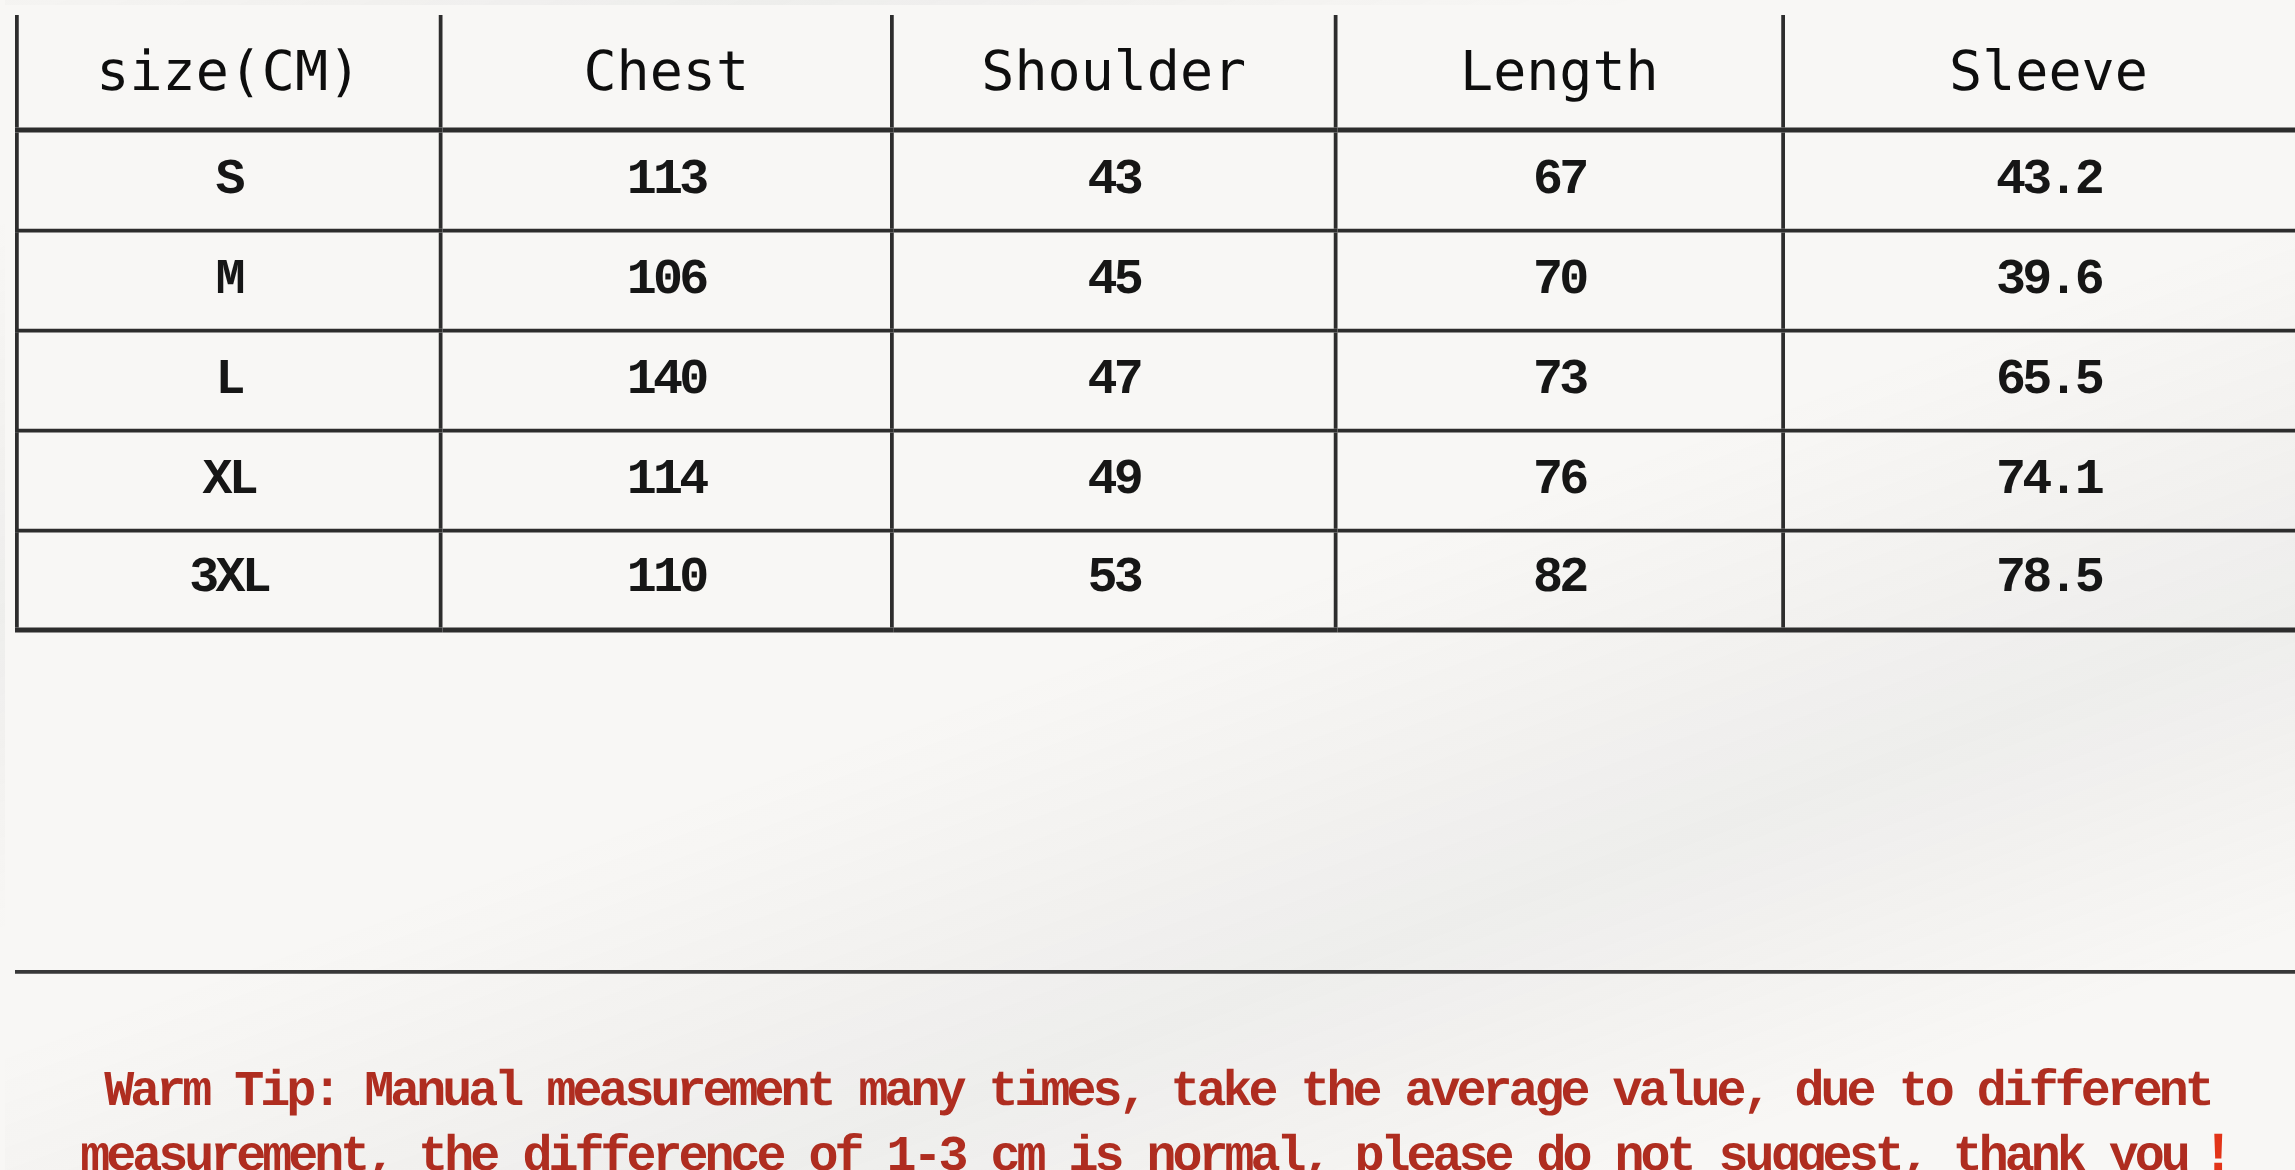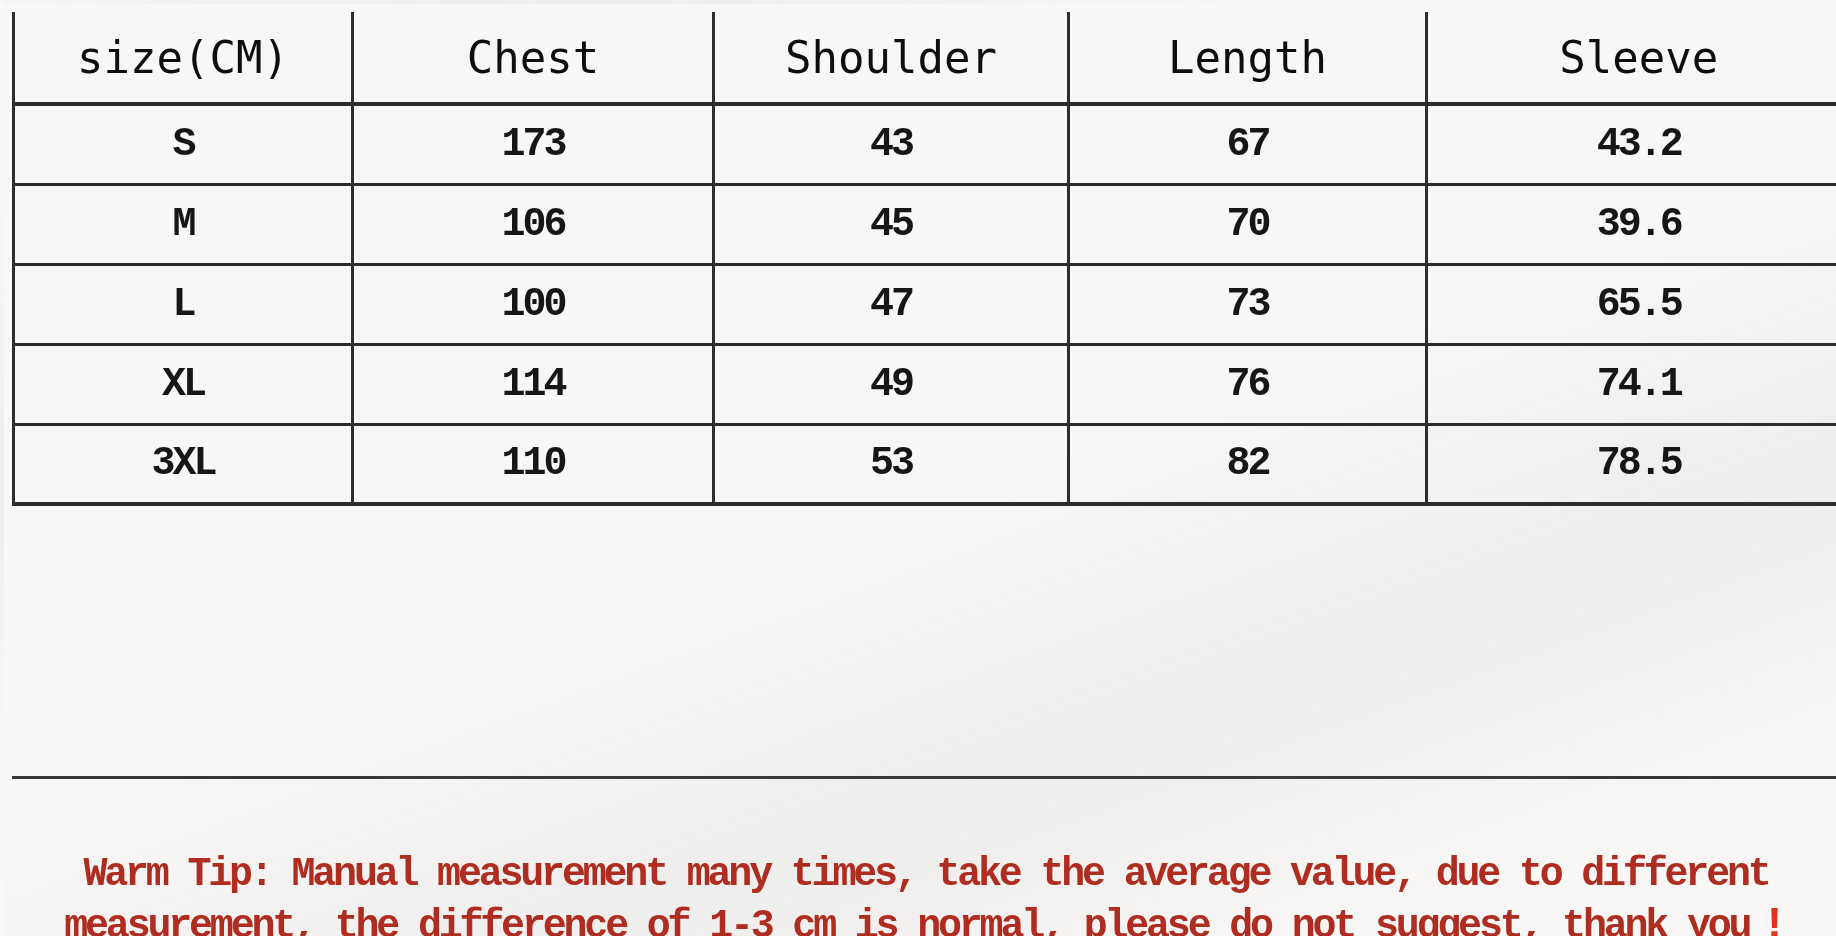--- a/index.html
+++ b/index.html
@@ -97,35 +97,35 @@
         <th>size(CM)</th>
         <th>Chest</th>
         <th>Shoulder</th>
         <th>Length</th>
         <th>Sleeve</th>
       </tr>
   </thead>
   <tbody>
       <tr>
         <td>S</td>
-        <td>173</td>
+        <td>113</td>
         <td>43</td>
         <td>67</td>
         <td>43.2</td>
       </tr>
       <tr>
         <td>M</td>
         <td>106</td>
         <td>45</td>
         <td>70</td>
         <td>39.6</td>
       </tr>
       <tr>
         <td>L</td>
-        <td>100</td>
+        <td>140</td>
         <td>47</td>
         <td>73</td>
         <td>65.5</td>
       </tr>
       <tr>
         <td>XL</td>
         <td>114</td>
         <td>49</td>
         <td>76</td>
         <td>74.1</td>

